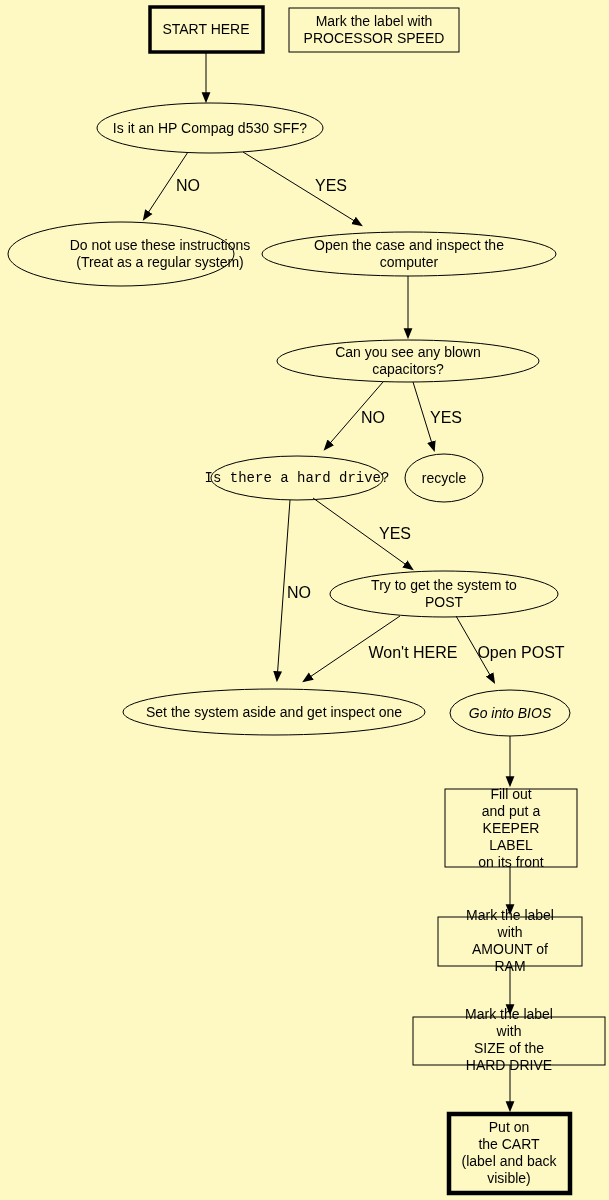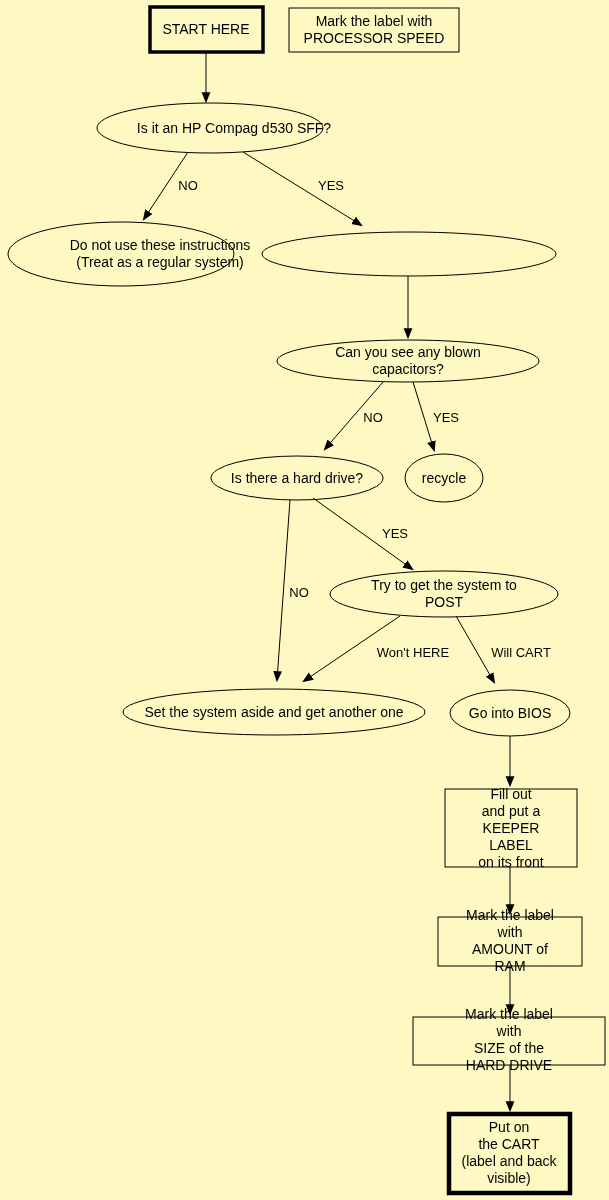--- a/index.html
+++ b/index.html
@@ -26,21 +26,21 @@
     transform: translate(-50%, -50%);
     text-align: center;
     font-size: 14px;
     line-height: 17px;
     white-space: pre-line;
     color: #000000;
   }
   .edge-label {
     position: absolute;
     transform: translate(-50%, -50%);
-    font-size: 13px;
+    font-size: 16px;
     line-height: 22px;
     white-space: nowrap;
     color: #000000;
   }
 </style>
 </head>
 <body>
 
 <div class="canvas">
 
@@ -79,44 +79,45 @@
     <line x1="456" y1="616" x2="494" y2="682" stroke="#000000" stroke-width="1" marker-end="url(#arrow)"></line>
     <line x1="510" y1="736" x2="510" y2="785" stroke="#000000" stroke-width="1" marker-end="url(#arrow)"></line>
     <line x1="510" y1="867" x2="510" y2="913" stroke="#000000" stroke-width="1" marker-end="url(#arrow)"></line>
     <line x1="510" y1="966" x2="510" y2="1013" stroke="#000000" stroke-width="1" marker-end="url(#arrow)"></line>
     <line x1="510" y1="1065" x2="510" y2="1110" stroke="#000000" stroke-width="1" marker-end="url(#arrow)"></line>
   </svg>
 
   <div class="node-label" style="left:206px; top:29px;">START HERE</div>
   <div class="node-label" style="left:374px; top:30px;">Mark the label with
 PROCESSOR SPEED</div>
-  <div class="node-label" style="left:210px; top:128px;margin-left:24px;">Is it an HP Compag d530 SFF?</div>
+  <div class="node-label" style="left:210px; top:128px;">Is it an HP Compag d530 SFF?</div>
   <div class="node-label" style="left:121px; top:254px;margin-left:39px;">Do not use these instructions
 (Treat as a regular system)</div>
+  <div class="node-label" style="left:409px; top:254px;">Open the case and inspect the computer</div>
   <div class="node-label" style="left:408px; top:361px;">Can you see any blown capacitors?</div>
-  <div class="node-label" style="left:297px; top:478px;">Is there a hard drive?</div>
+  <div class="node-label" style="left:297px; top:478px;font-family:Liberation Mono, monospace;">Is there a hard drive?</div>
   <div class="node-label" style="left:444px; top:478px;">recycle</div>
   <div class="node-label" style="left:444px; top:594px;">Try to get the system to POST</div>
-  <div class="node-label" style="left:274px; top:712px;">Set the system aside and get another one</div>
-  <div class="node-label" style="left:510px; top:713px;">Go into BIOS</div>
+  <div class="node-label" style="left:274px; top:712px;">Set the system aside and get inspect one</div>
+  <div class="node-label" style="left:510px; top:713px;font-style:italic;">Go into BIOS</div>
   <div class="node-label" style="left:511px; top:828px;">Fill out
 and put a
 KEEPER LABEL
 on its front</div>
   <div class="node-label" style="left:510px; top:941px;">Mark the label with
 AMOUNT of RAM</div>
   <div class="node-label" style="left:509px; top:1040px;">Mark the label with
 SIZE of the HARD DRIVE</div>
   <div class="node-label" style="left:509px; top:1153px;">Put on
 the CART
 (label and back
 visible)</div>
 
   <div class="edge-label" style="left:188px; top:186px;">NO</div>
   <div class="edge-label" style="left:331px; top:186px;">YES</div>
   <div class="edge-label" style="left:373px; top:418px;">NO</div>
   <div class="edge-label" style="left:446px; top:418px;">YES</div>
   <div class="edge-label" style="left:395px; top:534px;">YES</div>
   <div class="edge-label" style="left:299px; top:593px;">NO</div>
   <div class="edge-label" style="left:413px; top:653px;">Won't HERE</div>
-  <div class="edge-label" style="left:521px; top:653px;">Will CART</div>
+  <div class="edge-label" style="left:521px; top:653px;">Open POST</div>
 
 </div>
 
 </body></html>

